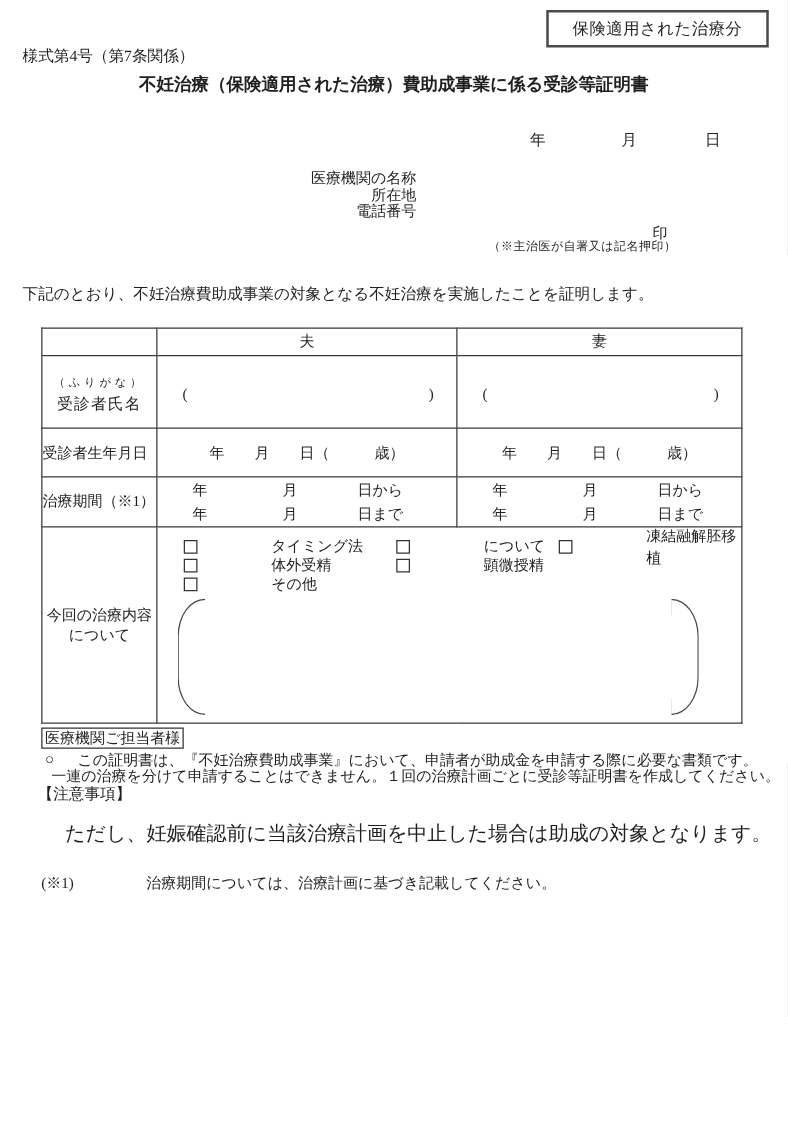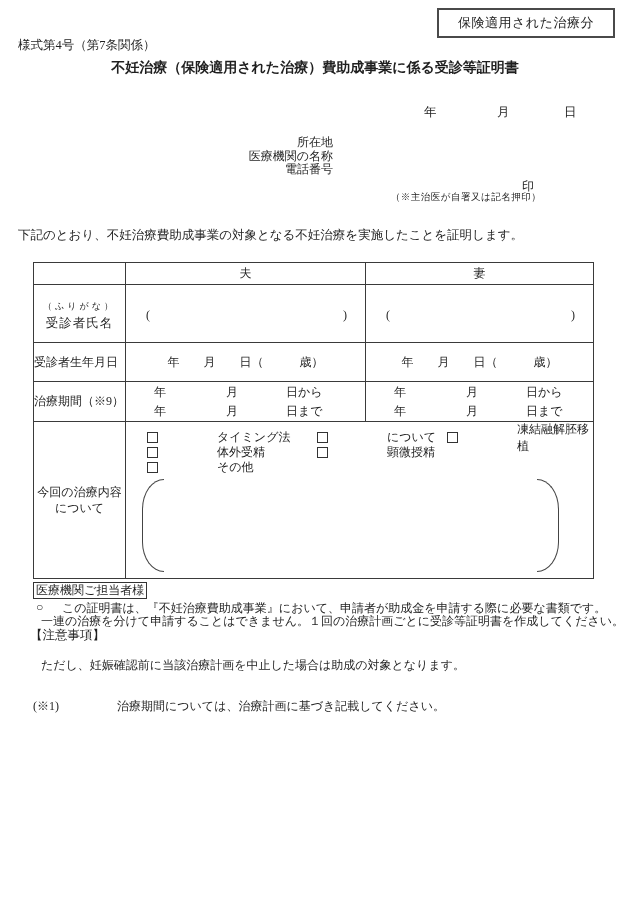--- a/index.html
+++ b/index.html
@@ -52,21 +52,21 @@
   .paren-l{left:0;border-left:1.5px solid #444;border-top:1.5px solid #444;border-bottom:1.5px solid #444;
     border-top-left-radius:22px 30px;border-bottom-left-radius:22px 30px;}
   .paren-r{right:0;border-right:1.5px solid #444;border-top:1.5px solid #444;border-bottom:1.5px solid #444;
     border-top-right-radius:22px 30px;border-bottom-right-radius:22px 30px;}
   
   .contact-box{position:absolute;left:33px;top:582px;border:1px solid #333;padding:0 2px;font-size:12px;line-height:15px;}
   .bullet-row{position:absolute;left:36px;top:600px;font-size:12px;display:flex;}
   .bullet-mark{width:26px;flex:none;}
   .notes-header{position:absolute;left:30px;top:627px;font-size:12.5px;}
   .note-line-1{position:absolute;left:41px;top:613px;font-size:12px;white-space:nowrap;}
-  .note-line-2{position:absolute;left:41px;top:657px;font-size:12px;white-space:nowrap;}
+  .note-line-2{position:absolute;left:52px;top:657px;font-size:16px;white-space:nowrap;}
   .footnote-mark{position:absolute;left:33px;top:698px;font-size:12px;}
   .footnote-text{position:absolute;left:117px;top:698px;font-size:12px;}
 </style>
 </head>
 <body>
 
 <div class="page">
 
   <div class="badge">
     <span>保険適用された治療分</span>
@@ -76,22 +76,22 @@
 
   <div class="doc-title">不妊治療（保険適用された治療）費助成事業に係る受診等証明書</div>
 
   <div class="date-row">
     <span class="date-y">年</span>
     <span class="date-m">月</span>
     <span class="date-d">日</span>
   </div>
 
   <div class="inst-block">
+    <div>医療機関の名称</div>
     <div>所在地</div>
-    <div>医療機関の名称</div>
     <div>電話番号</div>
   </div>
   <div class="seal">印</div>
   <div class="seal-note">（※主治医が自署又は記名押印）</div>
 
   <div class="declaration">下記のとおり、不妊治療費助成事業の対象となる不妊治療を実施したことを証明します。</div>
 
   <table class="cert">
     <colgroup>
         <col style="width:92px">
@@ -121,21 +121,21 @@
           <span>)</span>
         </div>
       </td>
     </tr>
     <tr class="r-birth">
       <td class="lbl">受診者生年月日</td>
       <td class="birth-val">年　　月　　日（　　　歳）</td>
       <td class="birth-val">年　　月　　日（　　　歳）</td>
     </tr>
     <tr class="r-period">
-      <td class="lbl">治療期間（※9）</td>
+      <td class="lbl">治療期間（※1）</td>
       <td class="period-val">
         <div>年　　　　　月　　　　日から</div>
         <div>年　　　　　月　　　　日まで</div>
       </td>
       <td class="period-val">
         <div>年　　　　　月　　　　日から</div>
         <div>年　　　　　月　　　　日まで</div>
       </td>
     </tr>
     <tr class="r-content">

